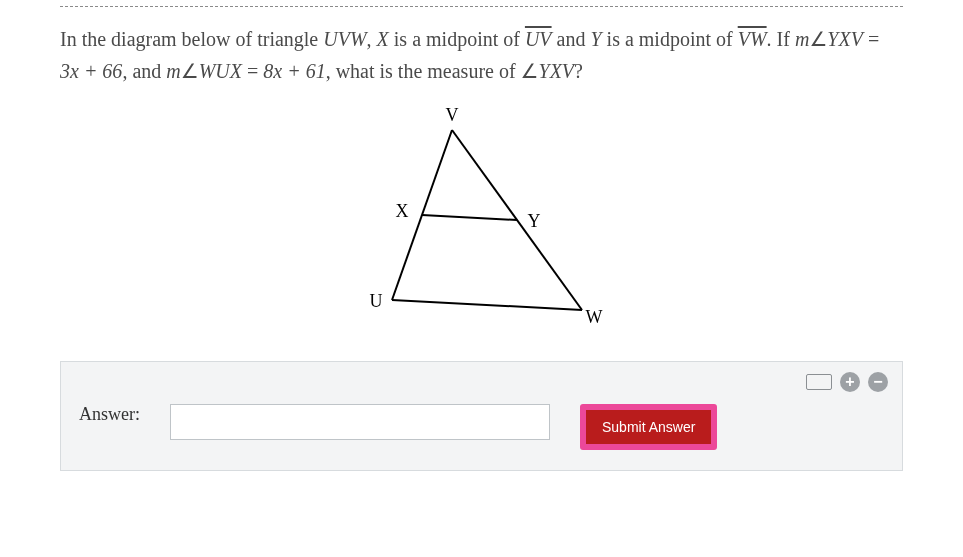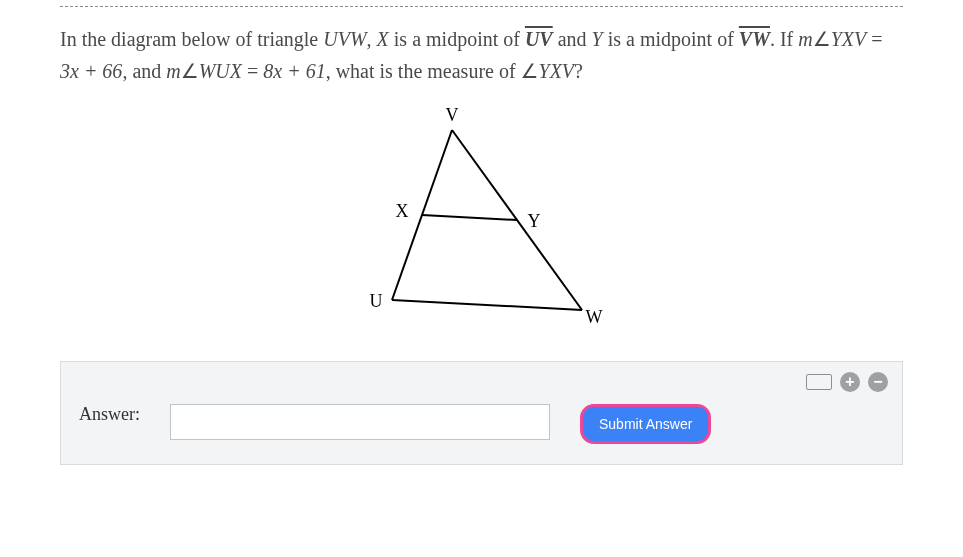--- a/index.html
+++ b/index.html
@@ -16,21 +16,21 @@
     border-top: 1px dashed #8a8a8a;
     margin: 6px 30px 16px 30px;
   }
   .problem-text {
     font-size: 20px;
     color: #4a4a4a;
     padding: 0 30px;
     line-height: 1.6;
   }
   .math-ital { font-style: italic; font-family: 'Times New Roman', serif; text-align: right; }
-  .overline { text-decoration: overline; font-weight: bold; }
+  .overline { text-decoration: overline; }
   .angle { font-style: normal; }
   .diagram-area {
     display: flex;
     justify-content: center;
     margin: 18px 0 26px 0;
   }
   .answer-box {
     background: #f3f4f5;
     border: 1px solid #d7dbde;
     margin: 0 30px 0 30px;
@@ -87,24 +87,24 @@
   .answer-input {
     width: 380px;
     height: 36px;
     border: 1px solid #bfc4c8;
     background: #fff;
     padding: 4px 8px;
     font-size: 16px;
     font-family: inherit;
   }
   .submit-btn {
-    background: #3b82f6;
+    background: #b91c1c;
     color: #fff;
-    border: 3px solid #ec4899;
-    border-radius: 14px;
+    border: 6px solid #ec4899;
+    border-radius: 3px;
     padding: 9px 16px;
     font-size: 14px;
     font-family: Arial, sans-serif;
     cursor: pointer;
   }
 </style>
 </head>
 <body>
 
 <div class="divider"></div>

